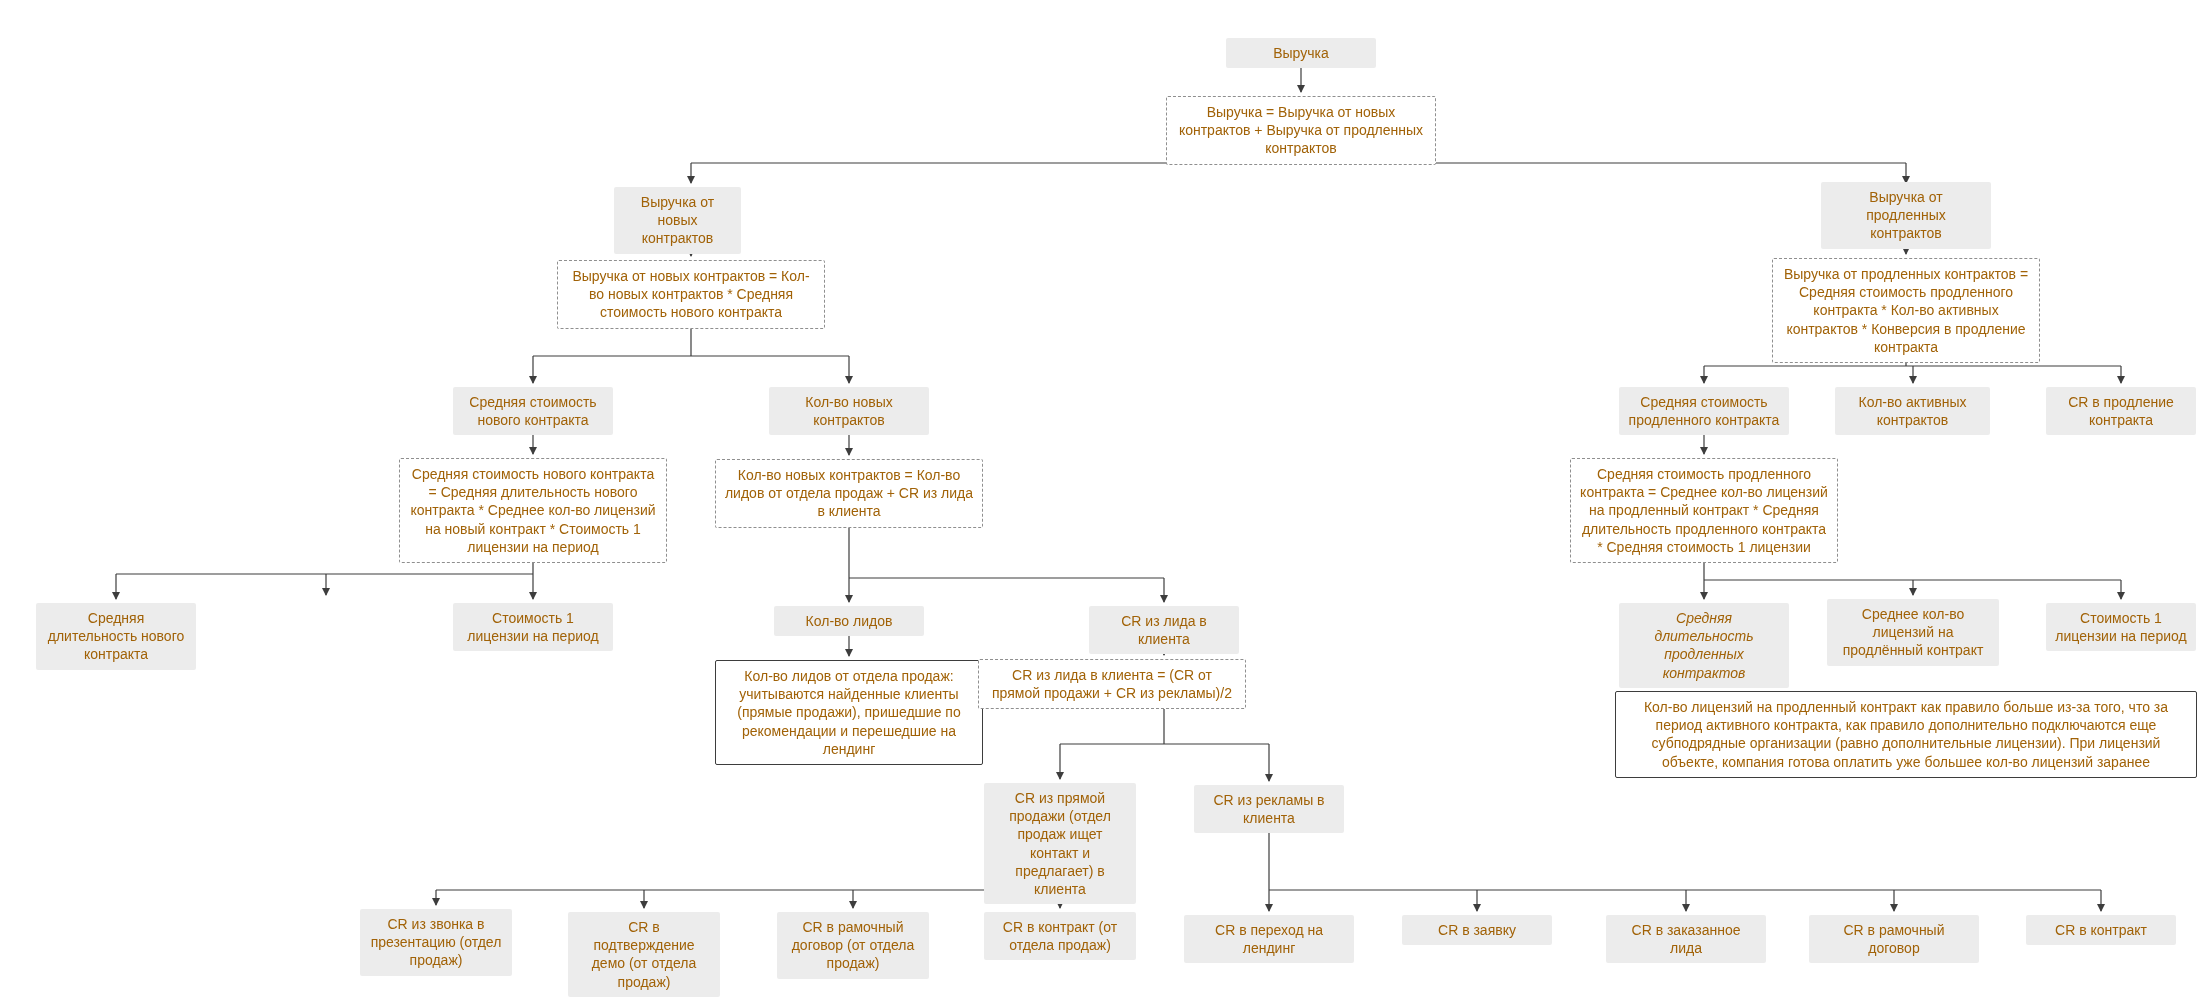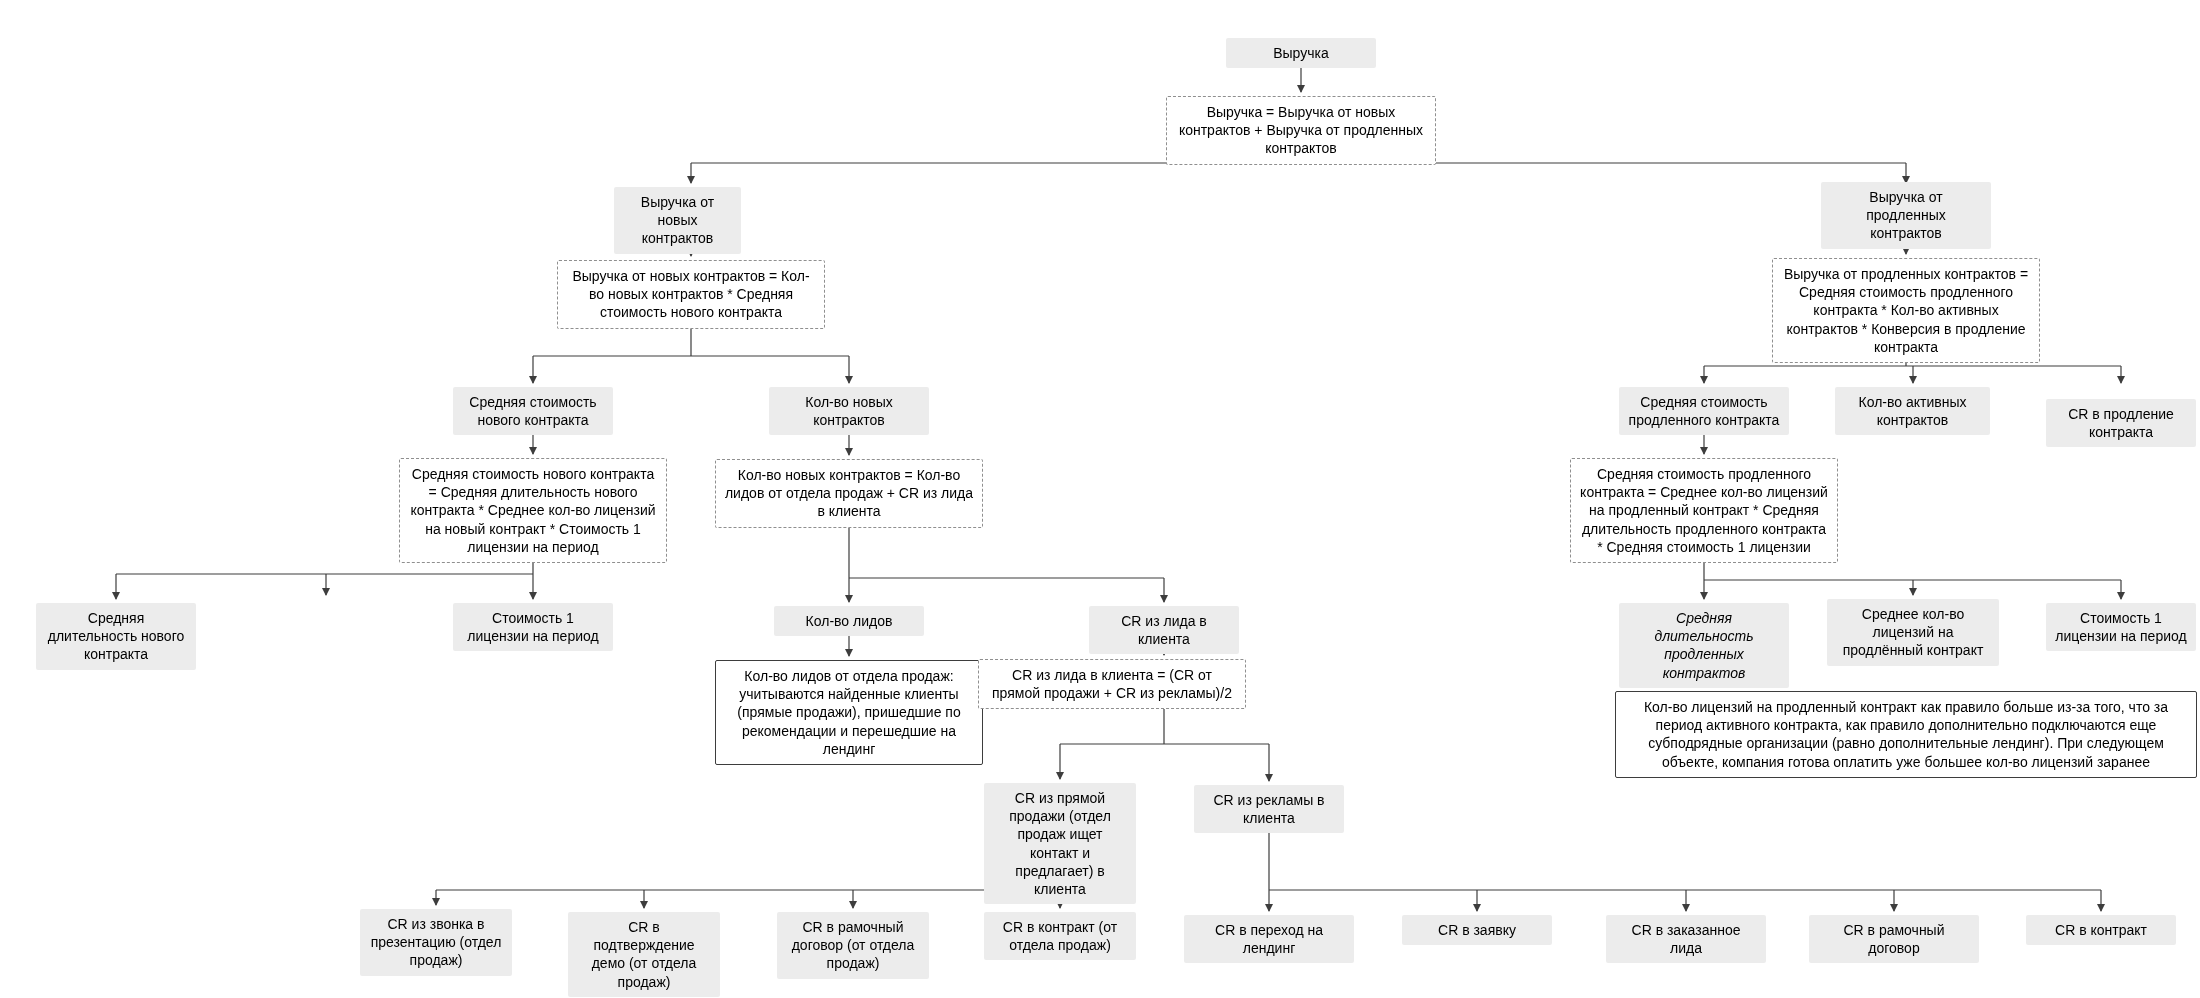--- a/index.html
+++ b/index.html
@@ -3,21 +3,21 @@
 <meta charset="utf-8">
 <style>
   * { box-sizing: border-box; }
   html, body { margin: 0; padding: 0; background: #ffffff; }
   .canvas {
     position: relative;
     width: 2200px;
     height: 998px;
     background: #ffffff;
     font-family: "Liberation Sans", "DejaVu Sans", sans-serif;
-    color: #000000;
+    color: #a16207;
     overflow: hidden;
   }
   .connectors { position: absolute; left: 0; top: 0; }
   .node {
     position: absolute;
     font-size: 14px;
     line-height: 1.3;
     text-align: center;
     padding: 6px 8px;
     word-wrap: break-word;
@@ -100,20 +100,20 @@
   <div class="node metric" style="left:1184px; top:915px; width:170px;">CR в переход на лендинг</div>
   <div class="node metric" style="left:1402px; top:915px; width:150px;">CR в заявку</div>
   <div class="node metric" style="left:1606px; top:915px; width:160px;">CR в заказанное лида</div>
   <div class="node metric" style="left:1809px; top:915px; width:170px;">CR в рамочный договор</div>
   <div class="node metric" style="left:2026px; top:915px; width:150px;">CR в контракт</div>
 
   <div class="node metric" style="left:1821px; top:182px; width:170px;">Выручка от продленных контрактов</div>
   <div class="node formula" style="left:1772px; top:258px; width:268px;">Выручка от продленных контрактов = Средняя стоимость продленного контракта * Кол-во активных контрактов * Конверсия в продление контракта</div>
   <div class="node metric" style="left:1619px; top:387px; width:170px;">Средняя стоимость продленного контракта</div>
   <div class="node metric" style="left:1835px; top:387px; width:155px;">Кол-во активных контрактов</div>
-  <div class="node metric" style="left:2046px; top:387px; width:150px;margin-top:12px;">CR в продление контракта</div>
+  <div class="node metric" style="left:2046px; top:387px; width:150px;">CR в продление контракта</div>
   <div class="node formula" style="left:1570px; top:458px; width:268px;">Средняя стоимость продленного контракта = Среднее кол-во лицензий на продленный контракт * Средняя длительность продленного контракта * Средняя стоимость 1 лицензии</div>
   <div class="node metric" style="left:1619px; top:603px; width:170px;font-style:italic;">Средняя длительность продленных контрактов</div>
   <div class="node metric" style="left:1827px; top:599px; width:172px;">Среднее кол-во лицензий на продлённый контракт</div>
   <div class="node metric" style="left:2046px; top:603px; width:150px;">Стоимость 1 лицензии на период</div>
-  <div class="node note" style="left:1615px; top:691px; width:582px;">Кол-во лицензий на продленный контракт как правило больше из-за того, что за период активного контракта, как правило дополнительно подключаются еще субподрядные организации (равно дополнительные лендинг). При следующем объекте, компания готова оплатить уже большее кол-во лицензий заранее</div>
+  <div class="node note" style="left:1615px; top:691px; width:582px;">Кол-во лицензий на продленный контракт как правило больше из-за того, что за период активного контракта, как правило дополнительно подключаются еще субподрядные организации (равно дополнительные лицензии). При лицензий объекте, компания готова оплатить уже большее кол-во лицензий заранее</div>
 
 </div>
 
 </body></html>

